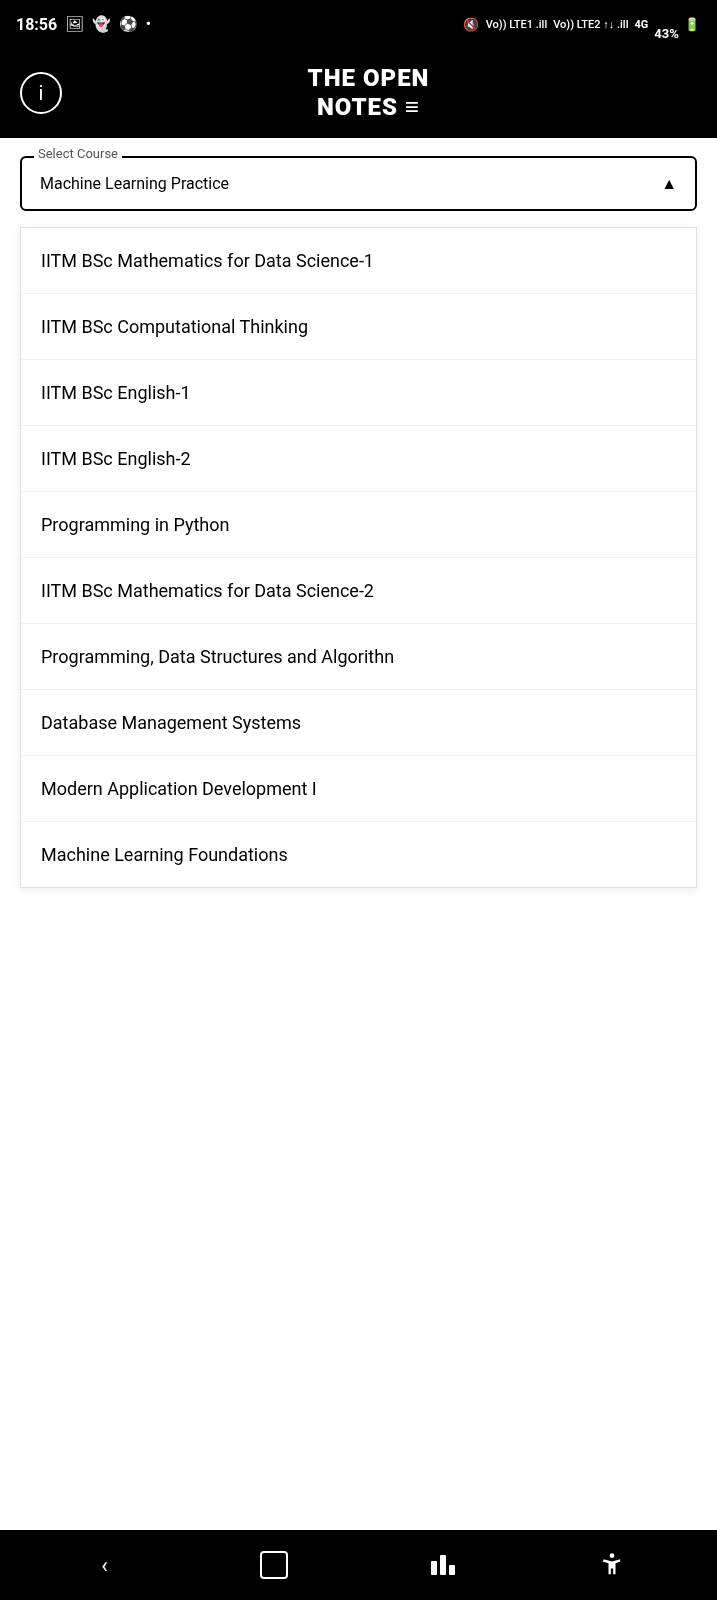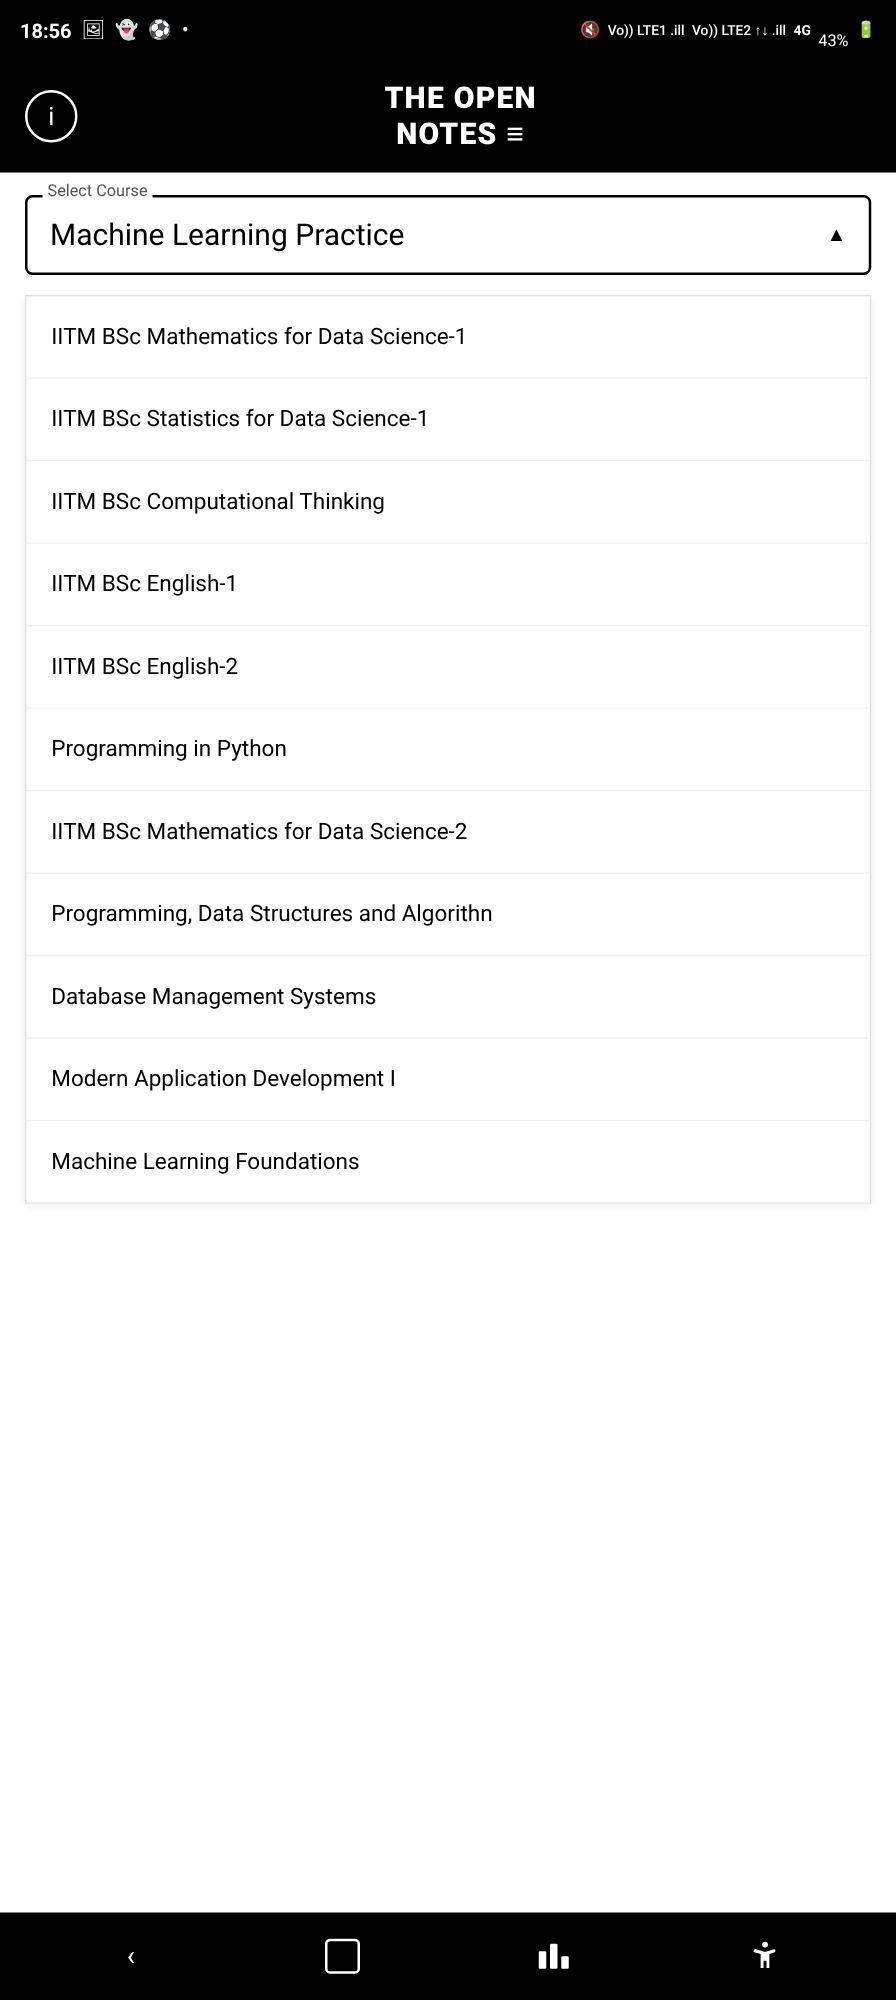--- a/index.html
+++ b/index.html
@@ -34,21 +34,21 @@
       font-weight: 700;
       font-size: 16px;
     }
     .status-right {
       display: flex;
       align-items: center;
       gap: 6px;
       font-size: 13px;
     }
     .battery-text {
-      font-weight: 400;
+      font-weight: 700;
       margin-top: 19px;
     }
 
     
     .app-header {
       background: #000000;
       color: #ffffff;
       height: 90px;
       display: flex;
       align-items: center;
@@ -109,21 +109,21 @@
       border: 2px solid #000000;
       border-radius: 6px;
       padding: 16px 18px;
       display: flex;
       align-items: center;
       justify-content: space-between;
       cursor: pointer;
       background: #ffffff;
     }
     .select-course-value {
-      font-size: 24px;
+      font-size: 16px;
       font-weight: 400;
       color: #000;
     }
     .chevron-up {
       font-size: 16px;
       color: #000;
     }
 
     
     .dropdown-list {
@@ -234,21 +234,20 @@
     <span class="select-course-label">Select Course</span>
     <div class="select-course-box">
       <span class="select-course-value">Machine Learning Practice</span>
       <span class="chevron-up">▲</span>
     </div>
   </div>
 
   <div class="dropdown-list">
 
   <div class="dropdown-item">IITM BSc Mathematics for Data Science-1</div>
-      <div class="dropdown-item">IITM BSc Statistics for Data Science-1</div>
       <div class="dropdown-item">IITM BSc Computational Thinking</div>
       <div class="dropdown-item">IITM BSc English-1</div>
       <div class="dropdown-item">IITM BSc English-2</div>
       <div class="dropdown-item">Programming in Python</div>
       <div class="dropdown-item">IITM BSc Mathematics for Data Science-2</div>
       <div class="dropdown-item">Programming, Data Structures and Algorithn</div>
       <div class="dropdown-item">Database Management Systems</div>
       <div class="dropdown-item">Modern Application Development I</div>
       <div class="dropdown-item">Machine Learning Foundations</div>
     </div>

